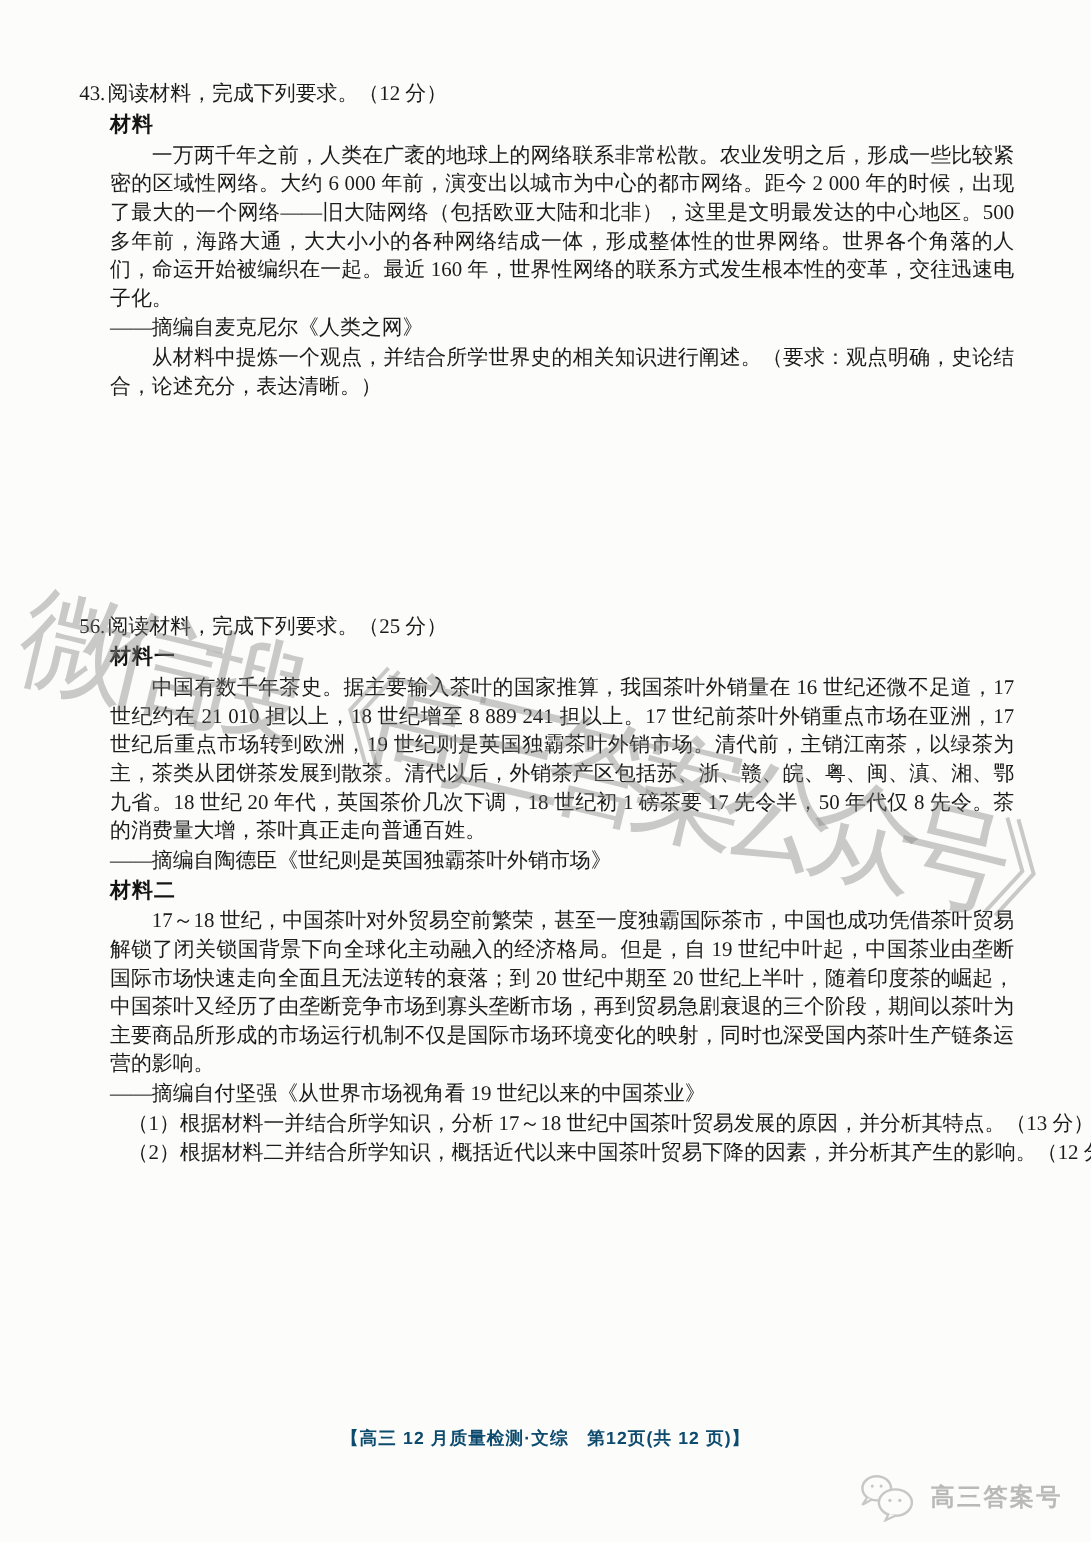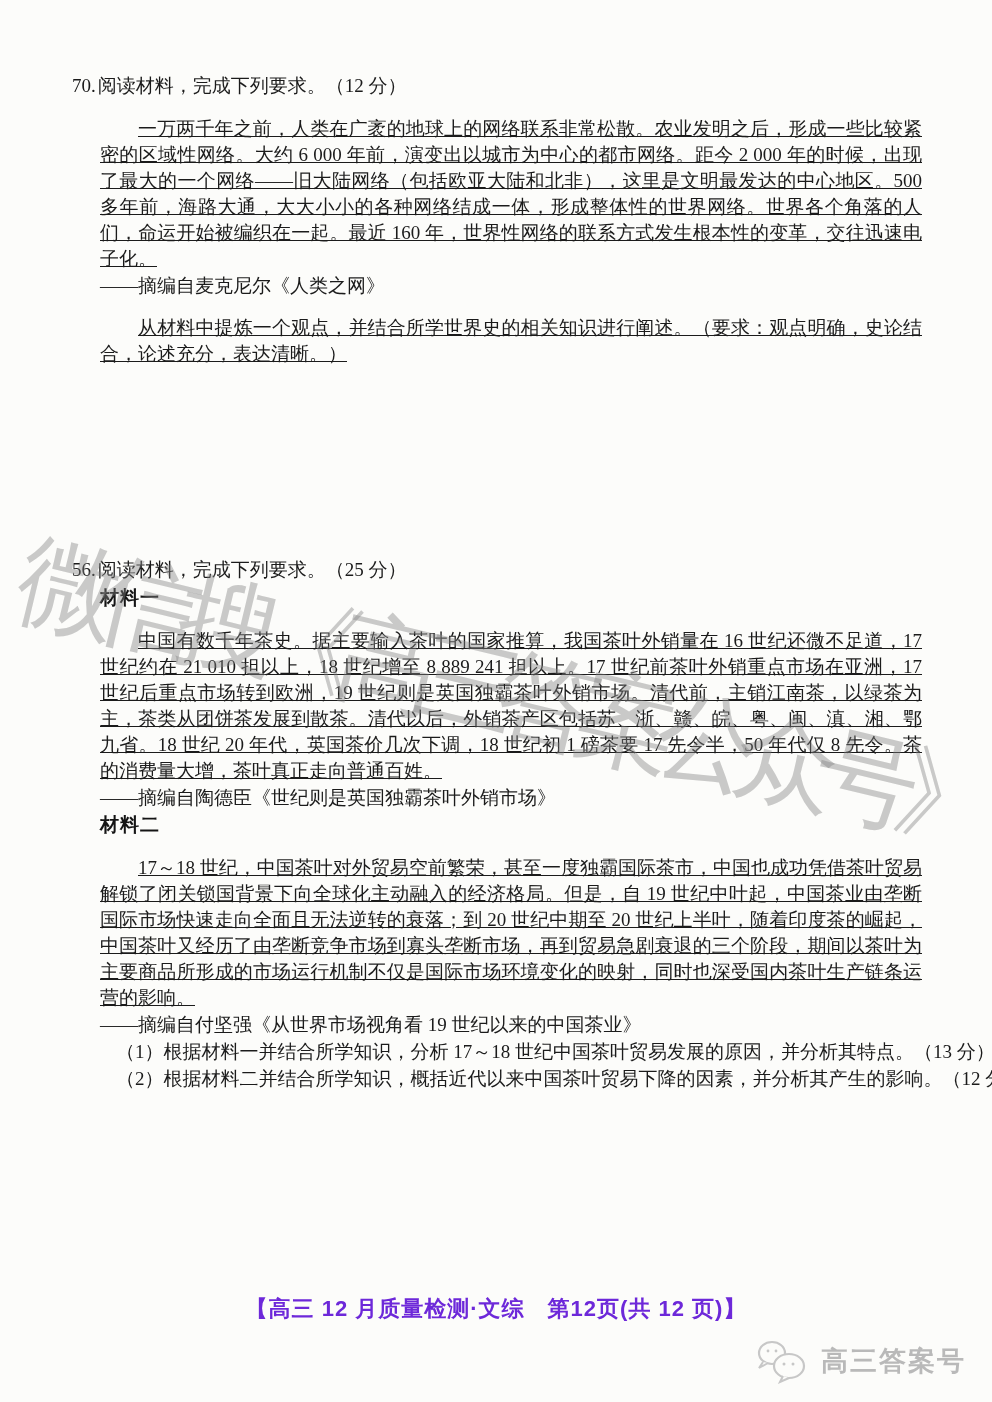--- a/index.html
+++ b/index.html
@@ -22,25 +22,24 @@
   .q-num { margin-right:2px; }
   .mat-label {
     margin-left:28px;
     font-family:"Liberation Sans", sans-serif;
     font-weight:700;
     line-height:28px;
     color:#141414;
     letter-spacing:1px;
   }
   .para {
-    margin:16px 0 0 28px;
+    margin:1px 0 0 28px;
     text-indent:2em;
     text-align:justify;
     text-justify:inter-ideograph;
-    text-decoration:underline;
   }
   .attribution {
     margin-left:28px;
     text-align:left;
     line-height:27px;
   }
   .subq {
     margin-left:44px;
     line-height:27px;
     white-space:nowrap;
@@ -61,49 +60,50 @@
     pointer-events:none;
     z-index:3;
   }
   
   .footer {
     position:absolute;
     left:0; right:0; top:1296px;
     text-align:center;
     font-family:"Liberation Sans", sans-serif;
     font-weight:700;
-    font-size:22px;
+    font-size:16px;
     letter-spacing:1px;
-    color:#6d28d9;
+    color:#0c4a6e;
   }
   
   .corner-stamp {
     position:absolute;
     right:26px; top:1338px;
     display:flex;
     align-items:center;
     gap:10px;
     color:#b9b9b9;
     font-family:"Liberation Sans", sans-serif;
     font-weight:700;
-    font-size:27px;
+    font-size:22px;
     letter-spacing:2px;
     z-index:2;
   }
   .corner-stamp svg { display:block; }
 </style>
 </head>
 <body>
 
 <div class="page">
 
   <div class="watermark-diagonal">微信搜《高三答案公众号》</div>
 
   <section class="qblock q43">
-    <div class="q-head"><span class="q-num">70.</span><span>阅读材料，完成下列要求。（12 分）</span></div>
+    <div class="q-head"><span class="q-num">43.</span><span>阅读材料，完成下列要求。（12 分）</span></div>
+    <div class="mat-label">材料</div>
     <p class="para">一万两千年之前，人类在广袤的地球上的网络联系非常松散。农业发明之后，形成一些比较紧密的区域性网络。大约 6 000 年前，演变出以城市为中心的都市网络。距今 2 000 年的时候，出现了最大的一个网络——旧大陆网络（包括欧亚大陆和北非），这里是文明最发达的中心地区。500 多年前，海路大通，大大小小的各种网络结成一体，形成整体性的世界网络。世界各个角落的人们，命运开始被编织在一起。最近 160 年，世界性网络的联系方式发生根本性的变革，交往迅速电子化。</p>
     <div class="attribution">——摘编自麦克尼尔《人类之网》</div>
     <p class="para">从材料中提炼一个观点，并结合所学世界史的相关知识进行阐述。（要求：观点明确，史论结合，论述充分，表达清晰。）</p>
   </section>
 
   <section class="qblock q44">
     <div class="q-head"><span class="q-num">56.</span><span>阅读材料，完成下列要求。（25 分）</span></div>
     <div class="mat-label">材料一</div>
     <p class="para">中国有数千年茶史。据主要输入茶叶的国家推算，我国茶叶外销量在 16 世纪还微不足道，17 世纪约在 21 010 担以上，18 世纪增至 8 889 241 担以上。17 世纪前茶叶外销重点市场在亚洲，17 世纪后重点市场转到欧洲，19 世纪则是英国独霸茶叶外销市场。清代前，主销江南茶，以绿茶为主，茶类从团饼茶发展到散茶。清代以后，外销茶产区包括苏、浙、赣、皖、粤、闽、滇、湘、鄂九省。18 世纪 20 年代，英国茶价几次下调，18 世纪初 1 磅茶要 17 先令半，50 年代仅 8 先令。茶的消费量大增，茶叶真正走向普通百姓。</p>
     <div class="attribution">——摘编自陶德臣《世纪则是英国独霸茶叶外销市场》</div>

